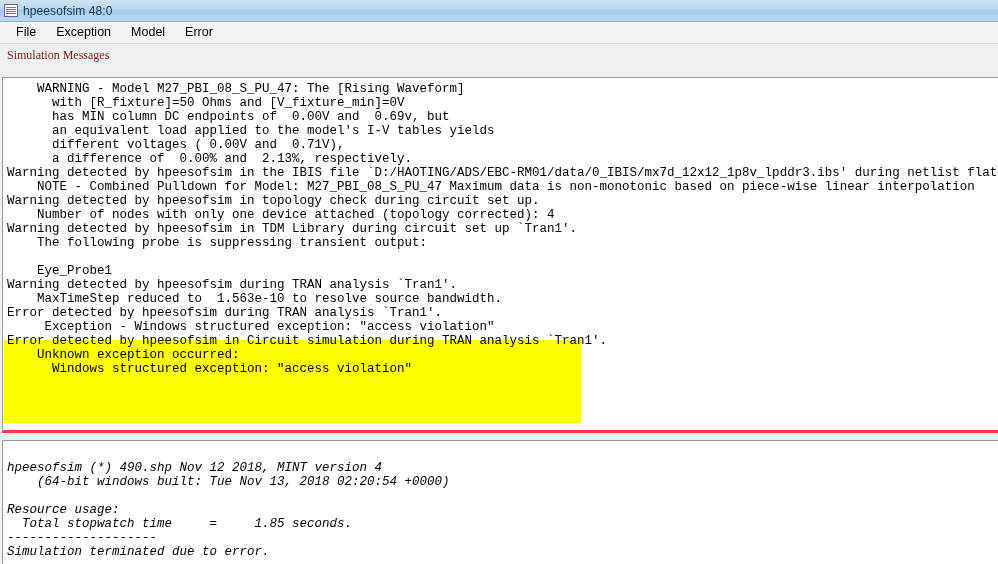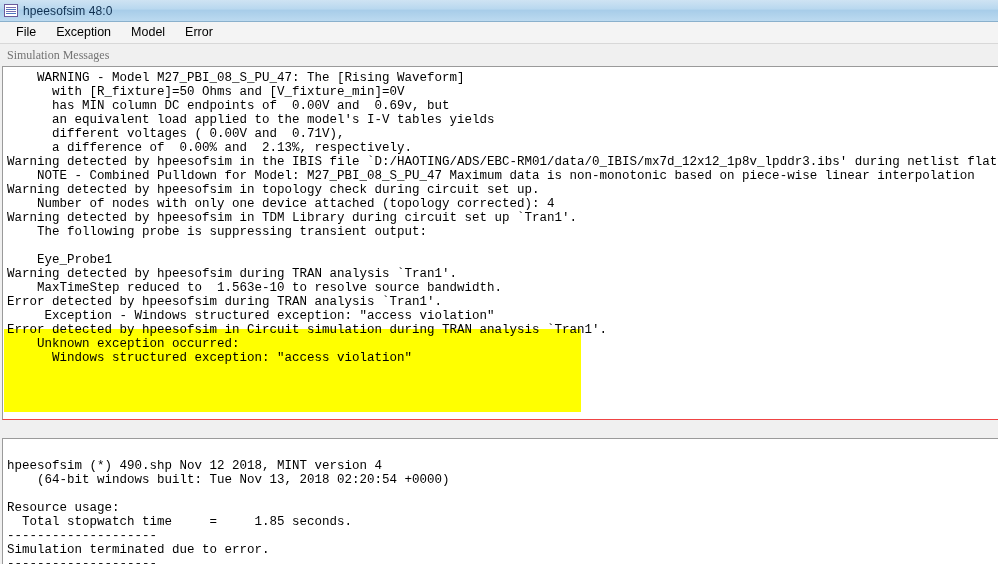--- a/index.html
+++ b/index.html
@@ -91,46 +91,47 @@
     padding: 2px 10px 3px 10px;
     white-space: nowrap;
     cursor: default;
   }
 
   
   .pane-label {
     flex: 0 0 auto;
     font-family: "Liberation Serif", serif;
     font-size: 12px;
-    color: #737373;
-    padding: 3px 0 3px 7px;
+    color: #7f1d1d;
+    padding: 3px 0 14px 7px;
     background: #f0f0f0;
     height: 16px;
     line-height: 16px;
     box-sizing: content-box;
   }
 
   
   .pane {
     background: #ffffff;
     border: 1px solid #9a9a9a;
     border-right: none;
     border-bottom: none;
     margin-left: 2px;
     overflow: hidden;
     position: relative;
   }
   .pane-messages {
     flex: 0 0 352px;
     height: 352px;
-    border-bottom: 1px solid #ef4444;
-    margin-bottom: 18px;
+    border-bottom: 3px solid #ef4444;
+    margin-bottom: 7px;
   }
   .pane-summary {
     flex: 1 1 auto;
+    font-style: italic;
   }
 
   .code {
     font-family: "Liberation Mono", "DejaVu Sans Mono", monospace;
     font-size: 12.5px;
     line-height: 14px;
     color: #000000;
     white-space: pre;
     padding: 4px 0 0 4px;
     margin: 0;

